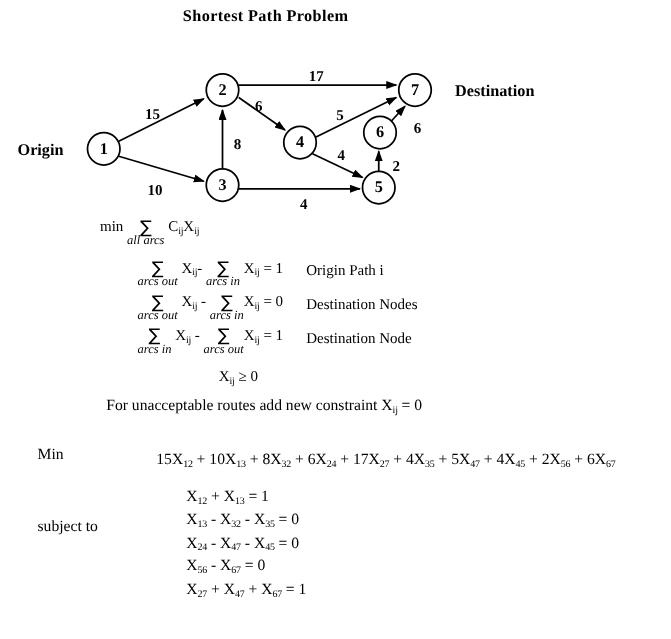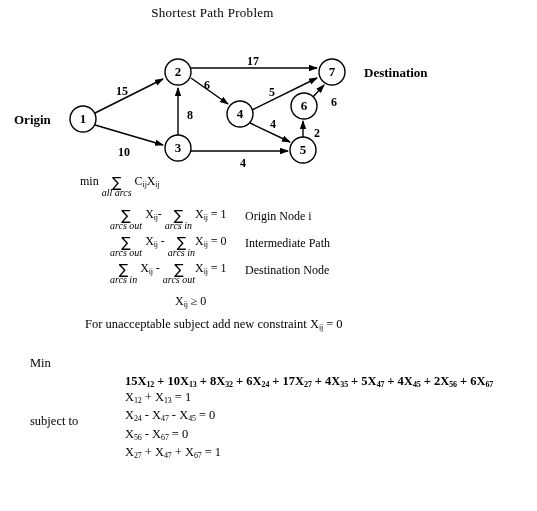--- a/index.html
+++ b/index.html
@@ -17,21 +17,21 @@
   }
 
   .abs { position: absolute; }
 
   
   #title {
     left: 0; top: 5px;
     width: 499px;
     text-align: center;
     font-size: 13px;
-    font-weight: normal;
+    font-weight: bold;
     letter-spacing: 0.3px;
   }
   
   #title-inner {
     display: inline-block;
     transform: translateX(-37px);
   }
 
   
   #network {
@@ -90,23 +90,23 @@
     font-size: 12px;
     white-space: nowrap;
   }
 
   #nonneg { left: 175px; top: 295px; text-align: right; }
   #unaccept { left: 85px; top: 318px; font-size: 12.5px; }
 
   
   #lp-min { left: 30px; top: 357px; font-size: 12.5px; }
   #lp-subject { left: 30px; top: 372px; font-size: 12.5px; margin-top: 43px; }
-  #objective-expr { left: 125px; top: 375px; font-size: 12.5px; font-weight: bold; }
+  #objective-expr { left: 125px; top: 361px; font-size: 12.5px; }
   #constraints { left: 125px; top: 390px; font-size: 12.5px; line-height: 15.2px; }
-  #constraints div { white-space: nowrap; }
+  #constraints div { white-space: nowrap; margin-left: 24px; }
 </style>
 </head>
 <body>
 
 <div class="abs" id="title">
   <span id="title-inner">Shortest Path Problem</span>
 </div>
 
 <div class="abs" id="network">
   <svg width="537" height="190" viewBox="0 0 537 190">
@@ -187,44 +187,45 @@
     <text class="side-label" x="364" y="77">Destination</text>
   </svg>
 </div>
 
 <div class="abs math" id="obj-min">
   <span>min</span><span>&nbsp;</span><span class="sumcol"><span class="top">∑</span><span class="bot">all arcs</span></span><span>&nbsp;</span><span>C</span><span class="sub">ij</span><span>X</span><span class="sub">ij</span>
 </div>
 
 <div class="abs math balrow" style="left:110px; top:208px;">
   <span class="sumcol"><span class="top">∑</span><span class="bot">arcs out</span></span><span>&nbsp;</span><span>X</span><span class="sub">ij</span><span>-&nbsp;</span><span class="sumcol"><span class="top">∑</span><span class="bot">arcs in</span></span><span>&nbsp;</span><span>X</span><span class="sub">ij</span><span>&nbsp;</span><span>= 1</span>
-  <span class="rowlabel" style="left:135px;">Origin Node i</span>
+  <span class="rowlabel" style="left:135px;">Origin Path i</span>
 </div>
 
 <div class="abs math balrow" style="left:110px; top:235px;">
   <span class="sumcol"><span class="top">∑</span><span class="bot">arcs out</span></span><span>&nbsp;</span><span>X</span><span class="sub">ij</span><span>&nbsp;-&nbsp;</span><span class="sumcol"><span class="top">∑</span><span class="bot">arcs in</span></span><span>X</span><span class="sub">ij</span><span>&nbsp;</span><span>= 0</span>
-  <span class="rowlabel" style="left:135px;">Intermediate Path</span>
+  <span class="rowlabel" style="left:135px;">Destination Nodes</span>
 </div>
 
 <div class="abs math balrow" style="left:110px; top:262px;">
   <span class="sumcol"><span class="top">∑</span><span class="bot">arcs in</span></span><span>&nbsp;</span><span>X</span><span class="sub">ij</span><span>&nbsp;-&nbsp;</span><span class="sumcol"><span class="top">∑</span><span class="bot">arcs out</span></span><span>X</span><span class="sub">ij</span><span>&nbsp;</span><span>= 1</span>
   <span class="rowlabel" style="left:135px;font-family:Liberation Serif, serif;">Destination Node</span>
 </div>
 
 <div class="abs math" id="nonneg">
   <span>X</span><span class="sub">ij</span><span>&nbsp;</span><span>≥ 0</span>
 </div>
 
 <div class="abs math" id="unaccept">
-  <span>For unacceptable subject add new constraint X</span><span class="sub">ij</span><span> = 0</span>
+  <span>For unacceptable routes add new constraint X</span><span class="sub">ij</span><span> = 0</span>
 </div>
 
 <div class="abs math" id="lp-min">Min</div>
 <div class="abs math" id="lp-subject">subject to</div>
 
 <div class="abs math" id="objective-expr"><span>15X</span><span class="sub">12</span><span> + </span><span>10X</span><span class="sub">13</span><span> + </span><span>8X</span><span class="sub">32</span><span> + </span><span>6X</span><span class="sub">24</span><span> + </span><span>17X</span><span class="sub">27</span><span> + </span><span>4X</span><span class="sub">35</span><span> + </span><span>5X</span><span class="sub">47</span><span> + </span><span>4X</span><span class="sub">45</span><span> + </span><span>2X</span><span class="sub">56</span><span> + </span><span>6X</span><span class="sub">67</span></div>
 
 <div class="abs math" id="constraints">
     <div><span>X</span><span class="sub">12</span><span> + </span><span>X</span><span class="sub">13</span><span> = 1</span></div>
+    <div><span>X</span><span class="sub">13</span><span> - </span><span>X</span><span class="sub">32</span><span> - </span><span>X</span><span class="sub">35</span><span> = 0</span></div>
     <div><span>X</span><span class="sub">24</span><span> - </span><span>X</span><span class="sub">47</span><span> - </span><span>X</span><span class="sub">45</span><span> = 0</span></div>
     <div><span>X</span><span class="sub">56</span><span> - </span><span>X</span><span class="sub">67</span><span> = 0</span></div>
     <div><span>X</span><span class="sub">27</span><span> + </span><span>X</span><span class="sub">47</span><span> + </span><span>X</span><span class="sub">67</span><span> = 1</span></div>
   </div>
 
 </body></html>

